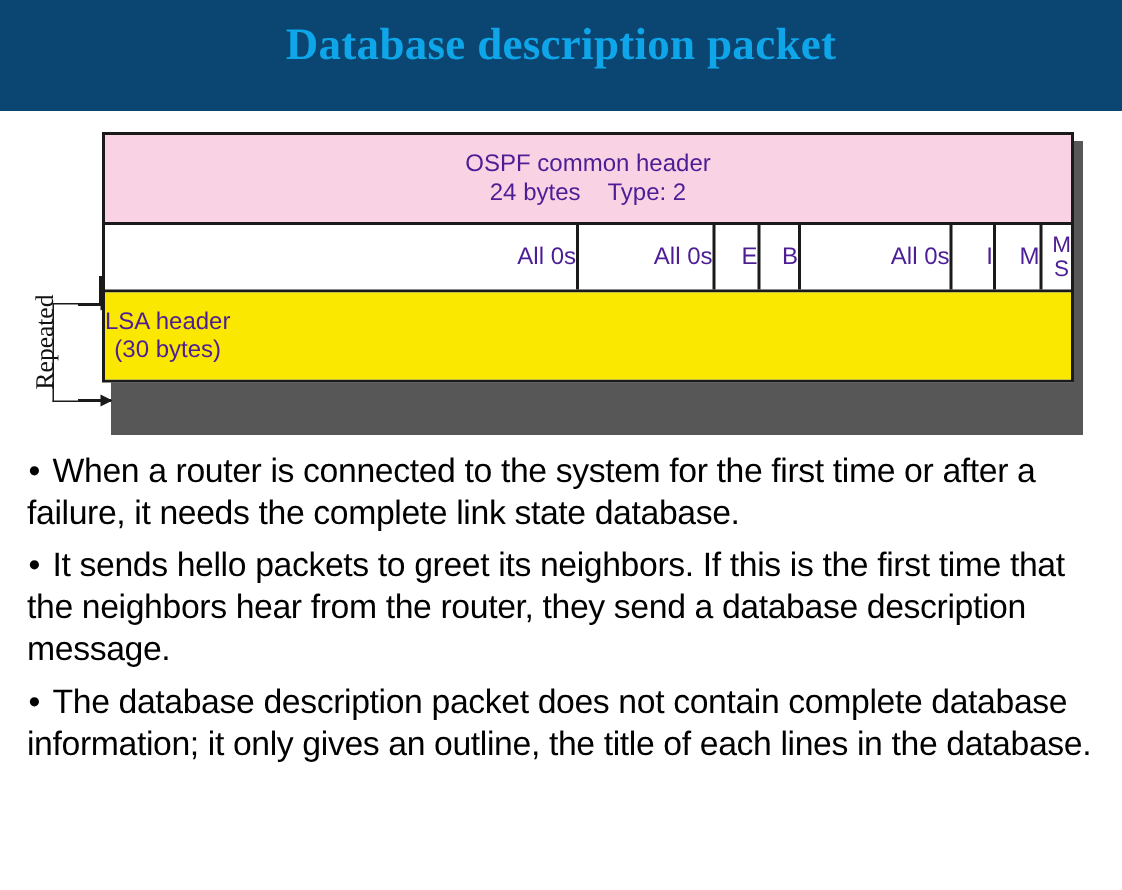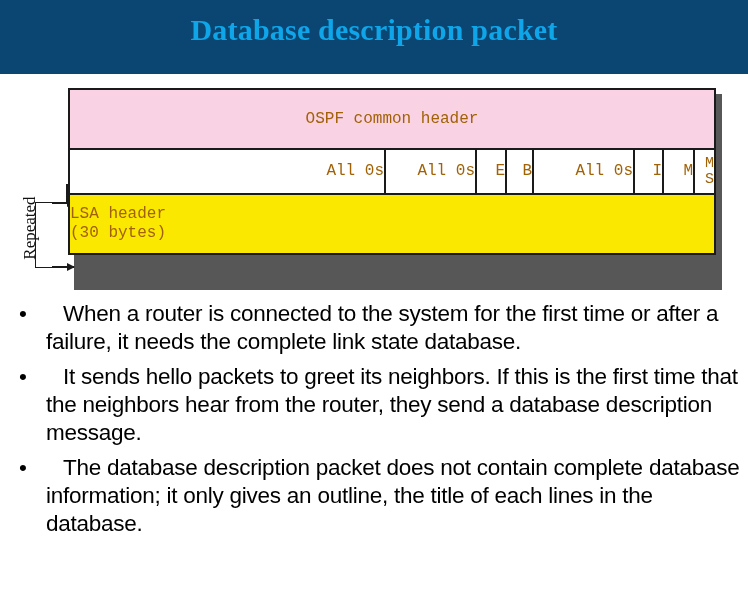--- a/index.html
+++ b/index.html
@@ -90,23 +90,23 @@
     justify-content: center;
   }
   .row.r4 {
     height: 58px;
     background: #fbe800;
     align-items: center;
     justify-content: flex-start;
   }
 
   .cell-text {
-    font-family: Liberation Mono, monospace;
+    font-family: Liberation Sans, sans-serif;
     font-size: 16px;
-    color: #a16207;
+    color: #4c1d95;
     text-align: center;
     line-height: 19px;
   }
   .cell-text .sub {
     display: block;
   }
   .gap { display: inline-block; width: 18px; }
 
   
   .r2 .c {
@@ -208,39 +208,41 @@
     letter-spacing: -0.25px;
   }
   .bullet .dot {
     position: absolute;
     left: 19px;
     top: 0;
   }
   .bullet .txt {
     display: block;
     text-indent: 17px;
-    margin-left: 28px;
   }
 </style>
 </head>
 <body>
 
 <div class="title-bar">
   <div class="title-text">Database description packet</div>
 </div>
 
 <div class="diagram">
 
   <div class="pkt-shadow"></div>
 
   <div class="pkt">
 
     <div class="row r1">
       <div class="cell-text">
         <span>OSPF common header</span>
+        <span class="sub">
+          <span>24 bytes</span><span class="gap"></span><span>Type: 2</span>
+        </span>
       </div>
     </div>
 
     <div class="row r2">
       <div class="c c-a">
         <span class="cell-text">All 0s</span>
       </div>
       <div class="c c-b">
         <span class="cell-text">All 0s</span>
       </div>

